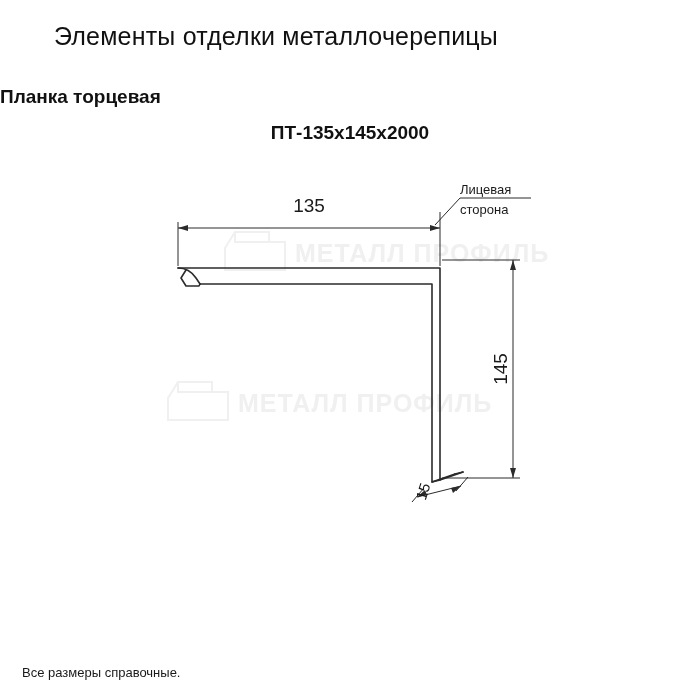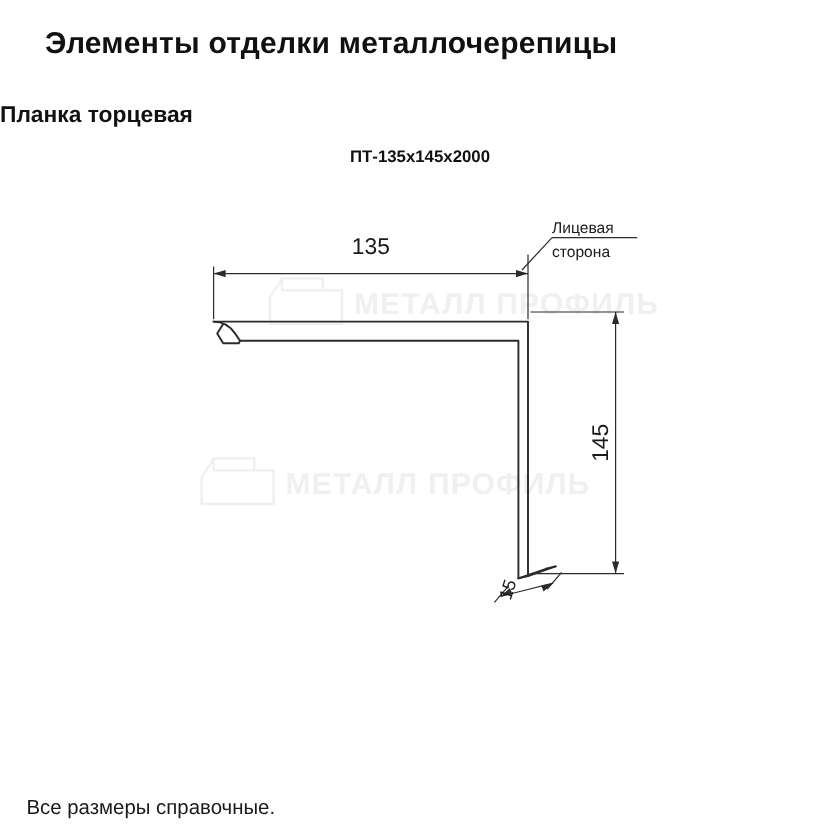--- a/index.html
+++ b/index.html
@@ -20,41 +20,41 @@
     width: 700px;
     height: 700px;
   }
   .title {
     position: absolute;
     top: 22px;
     left: 0;
     width: 552px;
     text-align: center;
     font-size: 25px;
-    font-weight: bold;
+    font-weight: normal;
     letter-spacing: 0.2px;
     color: #111111;
   }
   .subtitle {
     position: absolute;
     top: 86px;
     left: 0;
     width: 700px;
     text-align: left;
     font-size: 19px;
     font-weight: bold;
     color: #111111;
   }
   .code {
     position: absolute;
     top: 122px;
     left: 0;
     width: 700px;
     text-align: center;
-    font-size: 14px;
+    font-size: 19px;
     font-weight: bold;
     color: #111111;
   }
   .drawing {
     position: absolute;
     top: 150px;
     left: 0;
     width: 700px;
     height: 420px;
   }
@@ -63,21 +63,21 @@
     top: 150px;
     left: 0;
     width: 610px;
     height: 420px;
     pointer-events: none;
   }
   .footer {
     position: absolute;
     left: 22px;
     bottom: 18px;
-    font-size: 17px;
+    font-size: 13px;
     line-height: 19px;
     color: #1a1a1a;
   }
   .footer div {
     white-space: nowrap;
   }
   svg text {
     font-family: "Liberation Sans", sans-serif;
     fill: #1a1a1a;
   }

